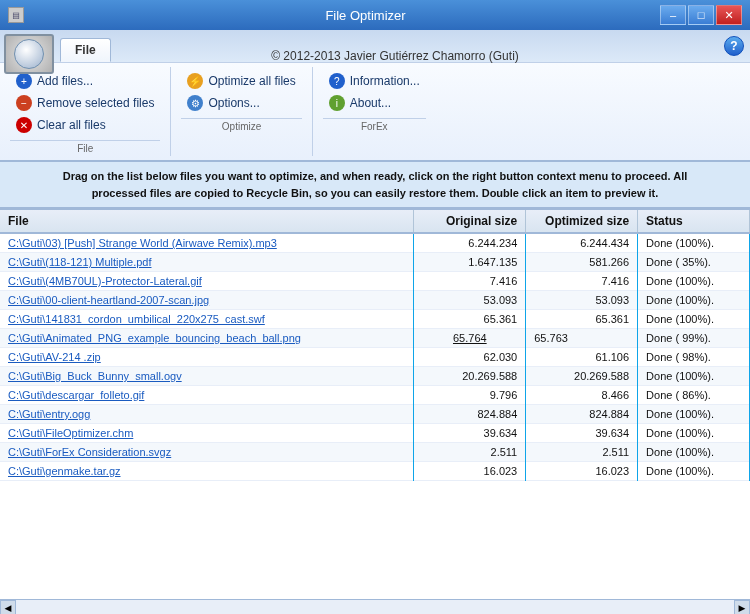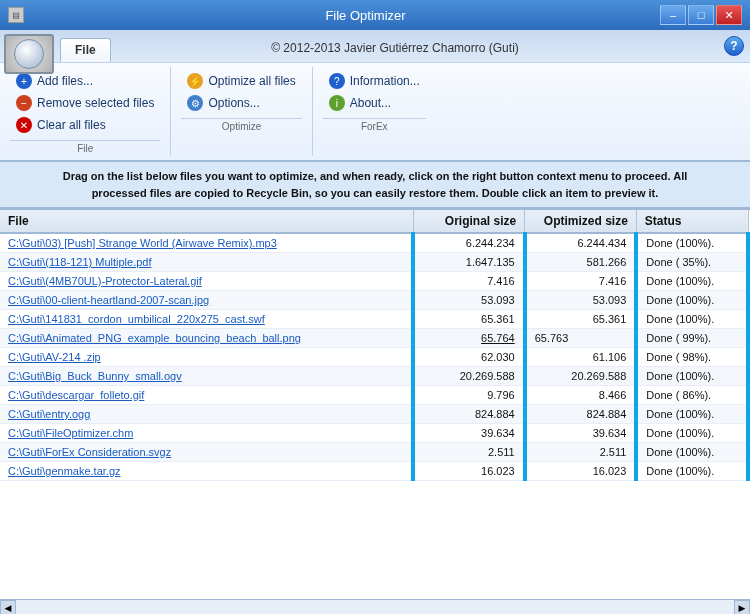--- a/index.html
+++ b/index.html
@@ -213,21 +213,21 @@
       color: #111;
     }
     .file-table tbody tr {
       border-bottom: 1px solid #e8eef8;
     }
     .file-table tbody tr:nth-child(even) {
       background: #f4f8fc;
     }
     .file-table tbody td {
       padding: 3px 8px;
-      border-right: 4px solid #0ea5e9;
+      border-right: 1px solid #0ea5e9;
       font-size: 11px;
       color: #111;
     }
     .file-link {
       color: #1a5bc0;
       text-decoration: underline;
       cursor: pointer;
     }
     .col-file { width: 370px; }
     .col-orig { width: 100px; text-align: right; }
@@ -290,21 +290,21 @@
     <button class="title-btn close-btn">✕</button>
   </div>
 </div>
 
 <div class="ribbon-container">
 
   <div class="tab-row">
     <div class="app-logo">
       <div class="app-logo-inner"></div>
     </div>
-    <div class="title-center-area" style="position:absolute;left:60px;right:40px;top:4px;height:28px;display:flex;align-items:center;justify-content:center;margin-left:20px;">
+    <div class="title-center-area" style="position:absolute;left:60px;right:40px;top:12px;height:28px;display:flex;align-items:center;justify-content:center;margin-left:20px;">
       <span style="font-size:12px;color:#333;">© 2012-2013 Javier Gutiérrez Chamorro (Guti)</span>
     </div>
     <div class="ribbon-tab active">
       <span>File</span>
     </div>
     <div class="help-btn">?</div>
   </div>
 
   <div class="ribbon-content">
 
@@ -392,21 +392,21 @@
             <td class="col-status">Done (100%).</td>
           </tr>
           <tr>
             <td class="col-file"><a class="file-link">C:\Guti\141831_cordon_umbilical_220x275_cast.swf</a></td>
             <td class="col-orig" style="text-align: right;">65.361</td>
             <td class="col-opt" style="text-align: right;">65.361</td>
             <td class="col-status">Done (100%).</td>
           </tr>
           <tr>
             <td class="col-file"><a class="file-link">C:\Guti\Animated_PNG_example_bouncing_beach_ball.png</a></td>
-            <td class="col-orig" style="text-align: right; text-decoration: underline;">65.764</td>
+            <td class="col-orig" style="text-align: center; text-decoration: underline;">65.764</td>
             <td class="col-opt" style="text-align: left;">65.763</td>
             <td class="col-status">Done ( 99%).</td>
           </tr>
           <tr>
             <td class="col-file"><a class="file-link">C:\Guti\AV-214 .zip</a></td>
             <td class="col-orig" style="text-align: right;">62.030</td>
             <td class="col-opt" style="text-align: right;">61.106</td>
             <td class="col-status">Done ( 98%).</td>
           </tr>
           <tr>

